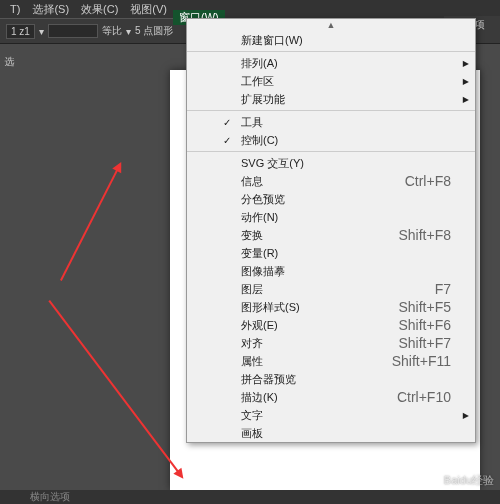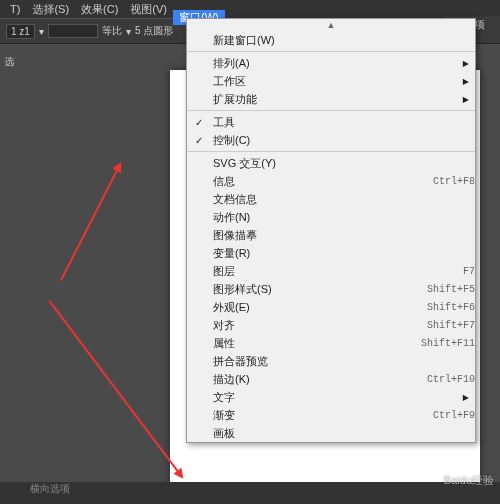--- a/index.html
+++ b/index.html
@@ -1,35 +1,35 @@
 <!DOCTYPE html>
 <html><head>
 <meta charset="utf-8">
 <style>
 * { margin: 0; padding: 0; box-sizing: border-box; font-family: "Microsoft YaHei", sans-serif; }
 body { width: 500px; height: 504px; background: #4a4a4a; overflow: hidden; position: relative; }
 .menubar { height: 18px; background: #333; display: flex; align-items: center; padding-left: 4px; color: #ccc; font-size: 11px; }
 .menubar-item { padding: 0 6px; cursor: pointer; }
-.menubar-item.open { background: #3b82f6; color: #fff; margin-top: 16px; }
+.menubar-item.open { background: #14532d; color: #fff; margin-top: 16px; }
 .toolbar { height: 26px; background: #3a3a3a; border-top: 1px solid #555; border-bottom: 1px solid #222; display: flex; align-items: center; padding: 0 6px; color: #ccc; font-size: 10px; gap: 4px; }
 .toolbar .zoom { background: #2a2a2a; border: 1px solid #555; padding: 1px 4px; }
 .toolbar .stroke { width: 50px; height: 14px; background: #2a2a2a; border: 1px solid #555; }
 .sidebar-label { position: absolute; left: 2px; top: 48px; writing-mode: vertical-rl; color: #ccc; font-size: 10px; }
 .canvas { position: absolute; left: 170px; top: 70px; width: 310px; height: 420px; background: #fff; box-shadow: 0 0 8px rgba(0,0,0,.5); }
 .dropdown { position: absolute; left: 186px; top: 18px; width: 290px; background: #f0f0f0; border: 1px solid #999; box-shadow: 2px 2px 6px rgba(0,0,0,.4); font-size: 11px; color: #222; max-height: 485px; overflow: hidden; }
-.dropdown-item { display: flex; align-items: center; height: 18px; padding: 0 20px 0 26px; position: relative; cursor: pointer; white-space: nowrap; }
+.dropdown-item { display: flex; align-items: center; height: 18px; padding: 0 20px 0 26px; position: relative; cursor: pointer; white-space: nowrap; margin-left: 28px; }
 .dropdown-item .check { position: absolute; left: 8px; font-size: 10px; }
-.dropdown-item .shortcut { position: absolute; right: 0; color: #666; font-size: 10px; font-family: Liberation Mono, monospace; }
+.dropdown-item .shortcut { position: absolute; right: 24px; color: #666; font-size: 14px; }
 .dropdown-item .submenu-arrow { position: absolute; right: 6px; font-size: 8px; }
 .dropdown-sep { height: 1px; background: #ccc; margin: 2px 0; }
 .scroll-arrow { text-align: center; font-size: 9px; color: #666; padding: 1px 0; background: #f0f0f0; }
 .arrow-line { position: absolute; background: #e33; transform-origin: 0 0; height: 2px; z-index: 5; }
 .arrow-line::after { content: ''; position: absolute; right: -8px; top: -4px; border: 5px solid transparent; border-left: 10px solid #e33; }
 .watermark { position: absolute; right: 6px; bottom: 16px; color: rgba(255,255,255,.6); font-size: 11px; z-index: 10; text-shadow: 0 0 2px rgba(0,0,0,.5); }
-.bottom-bar { position: absolute; bottom: 0; left: 0; right: 0; height: 22px; background: #333; color: #888; font-size: 10px; padding-left: 30px; }
+.bottom-bar { position: absolute; bottom: 0; left: 0; right: 0; height: 14px; background: #333; color: #888; font-size: 10px; padding-left: 30px; }
 .right-tab { position: absolute; right: 0; top: 16px; width: 56px; height: 18px; background: #3a3a3a; color: #ccc; font-size: 10px; display:flex; align-items:center; justify-content:center; }
 </style>
 </head>
 <body>
 
 <div class="menubar">
   <span class="menubar-item">T)</span>
   <span class="menubar-item">选择(S)</span>
   <span class="menubar-item">效果(C)</span>
   <span class="menubar-item">视图(V)</span>
@@ -84,30 +84,34 @@
       </div>
       <div class="dropdown-sep"></div>
       <div class="dropdown-item">
         <span>SVG 交互(Y)</span>
       </div>
       <div class="dropdown-item">
         <span>信息</span>
         <span class="shortcut">Ctrl+F8</span>
       </div>
       <div class="dropdown-item">
-        <span>文档信息</span>
+        <span>分色预览</span>
       </div>
       <div class="dropdown-item">
         <span>动作(N)</span>
       </div>
       <div class="dropdown-item">
-        <span>图像描摹</span>
+        <span>变换</span>
+        <span class="shortcut">Shift+F8</span>
       </div>
       <div class="dropdown-item">
         <span>变量(R)</span>
+      </div>
+      <div class="dropdown-item">
+        <span>图像描摹</span>
       </div>
       <div class="dropdown-item">
         <span>图层</span>
         <span class="shortcut">F7</span>
       </div>
       <div class="dropdown-item">
         <span>图形样式(S)</span>
         <span class="shortcut">Shift+F5</span>
       </div>
       <div class="dropdown-item">
@@ -127,24 +131,20 @@
       </div>
       <div class="dropdown-item">
         <span>描边(K)</span>
         <span class="shortcut">Ctrl+F10</span>
       </div>
       <div class="dropdown-item">
         <span>文字</span>
         <span class="submenu-arrow">▶</span>
       </div>
       <div class="dropdown-item">
-        <span>渐变</span>
-        <span class="shortcut">Ctrl+F9</span>
-      </div>
-      <div class="dropdown-item">
         <span>画板</span>
       </div>
     </div>
 
 </div>
 
 <div class="bottom-bar">横向选项</div>
 <div class="watermark">Baidu经验</div>
 
 </body></html>

